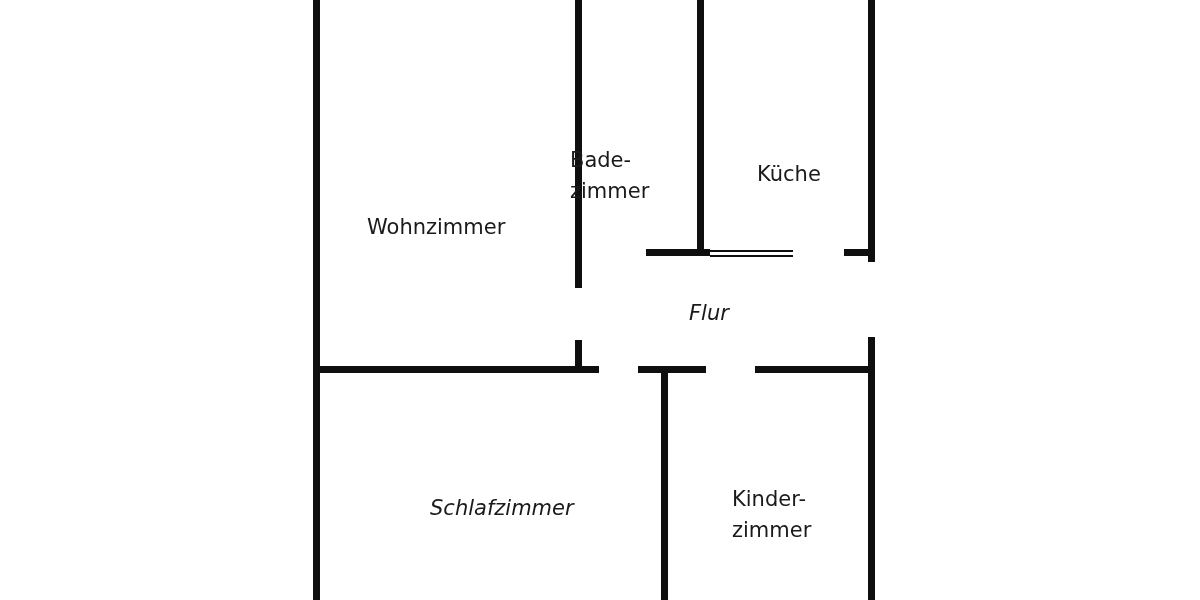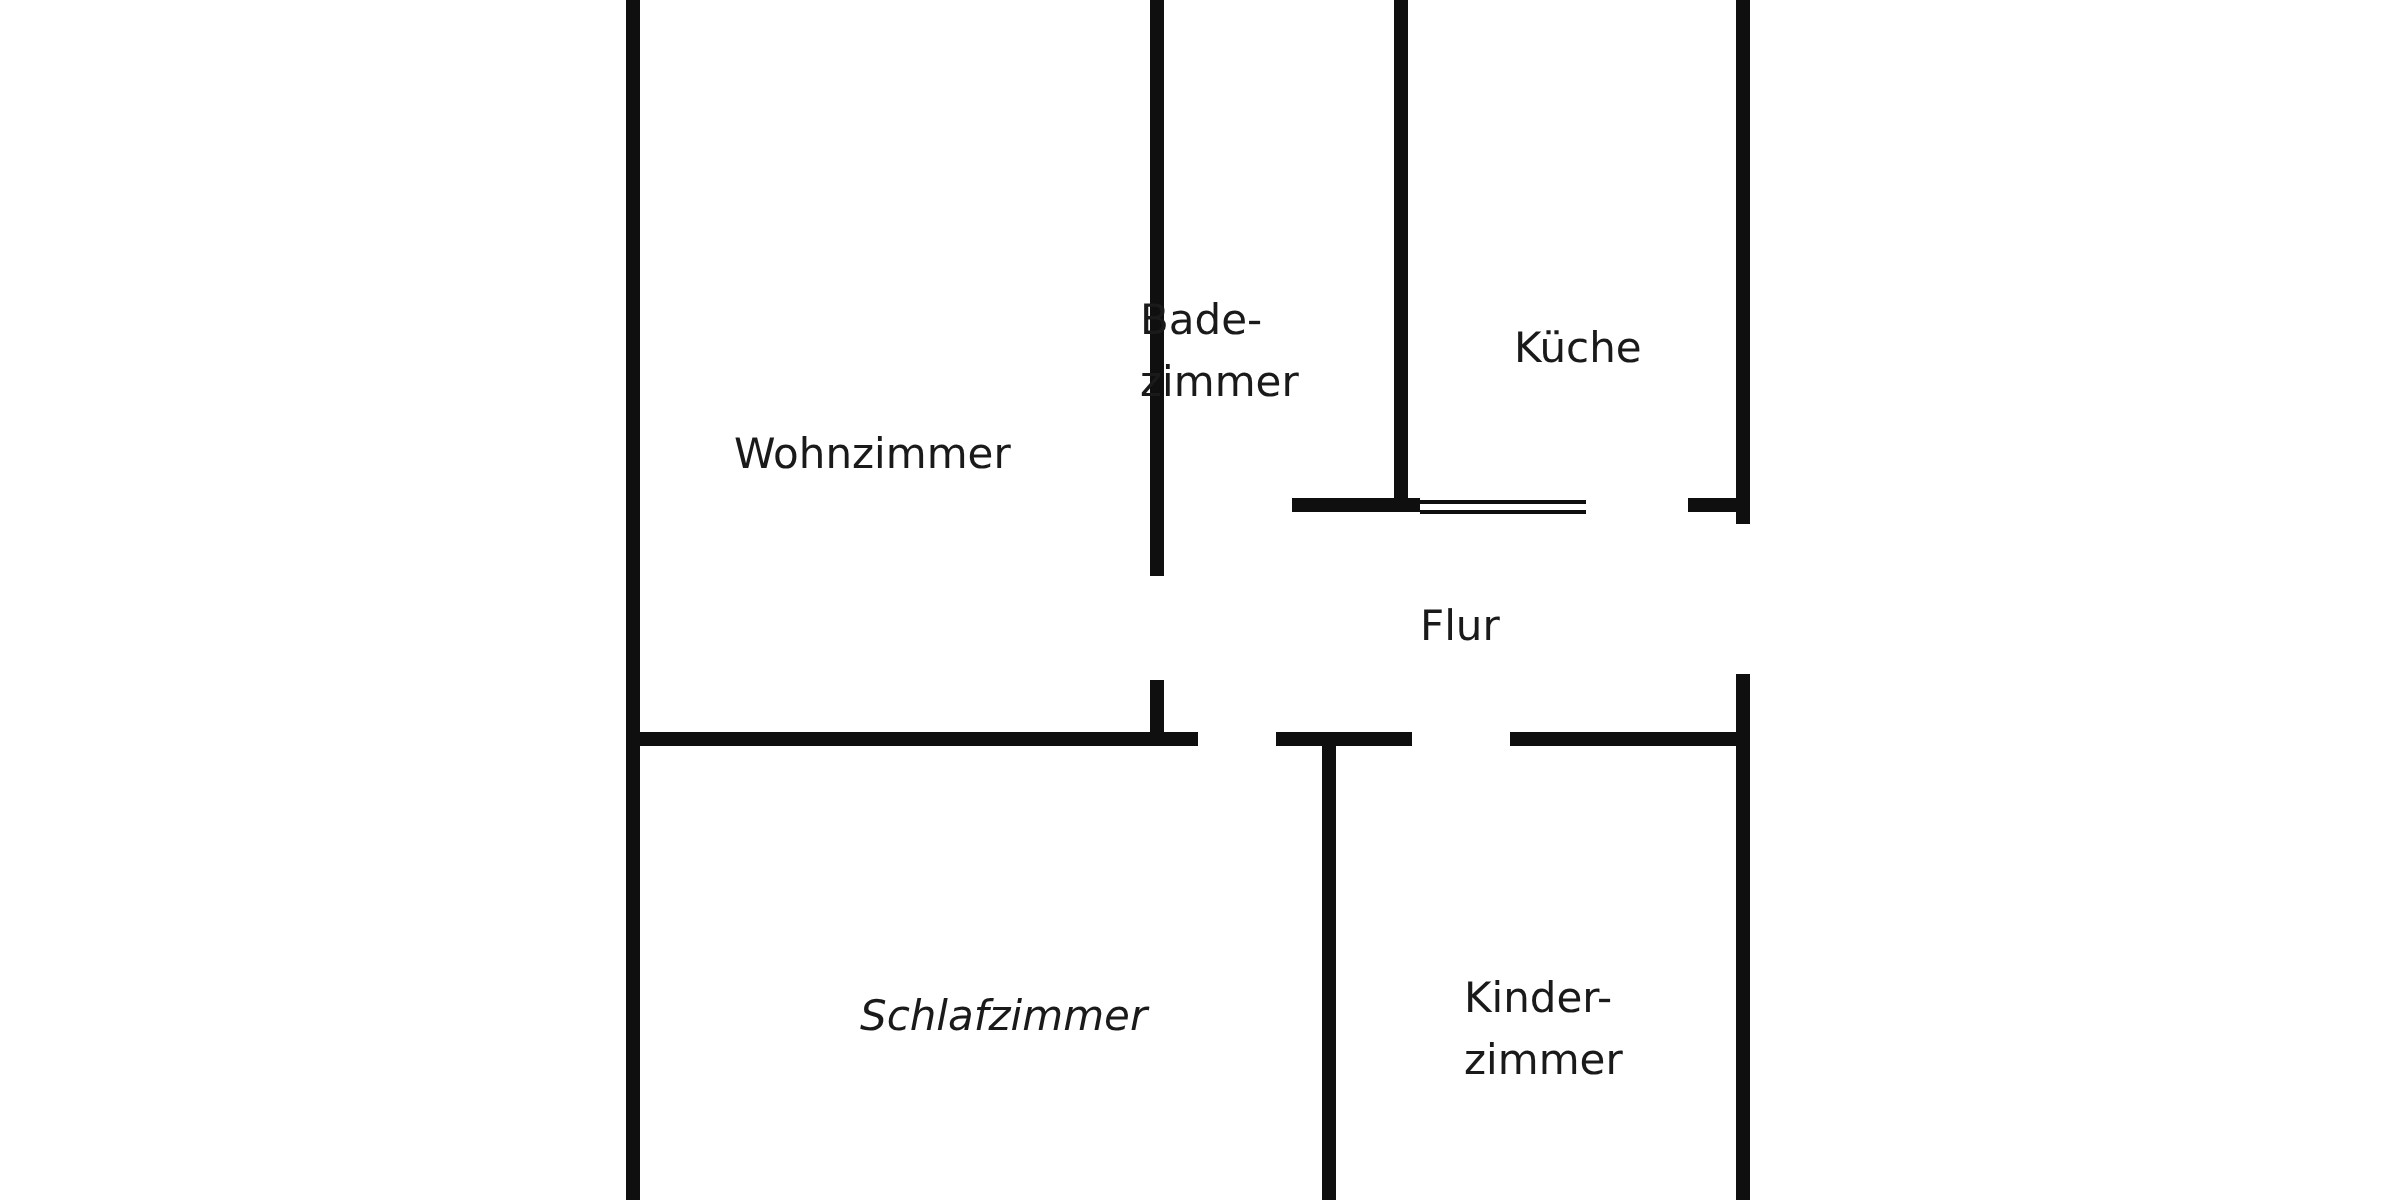--- a/index.html
+++ b/index.html
@@ -78,21 +78,21 @@
 
   <div class="room-label" style="left:570px; top:101px;margin-top:44px;">
     <div>Bade-</div>
     <div>zimmer</div>
   </div>
 
   <div class="room-label" style="left:757px; top:115px;margin-top:44px;">
     <div>Küche</div>
   </div>
 
-  <div class="room-label" style="left:710px; top:298px;">
+  <div class="room-label" style="left:689px; top:298px;font-style:italic;">
     <div>Flur</div>
   </div>
 
   <div class="room-label" style="left:430px; top:493px;font-style:italic;">
     <div>Schlafzimmer</div>
   </div>
 
   <div class="room-label" style="left:732px; top:484px;">
     <div>Kinder-</div>
     <div>zimmer</div>

